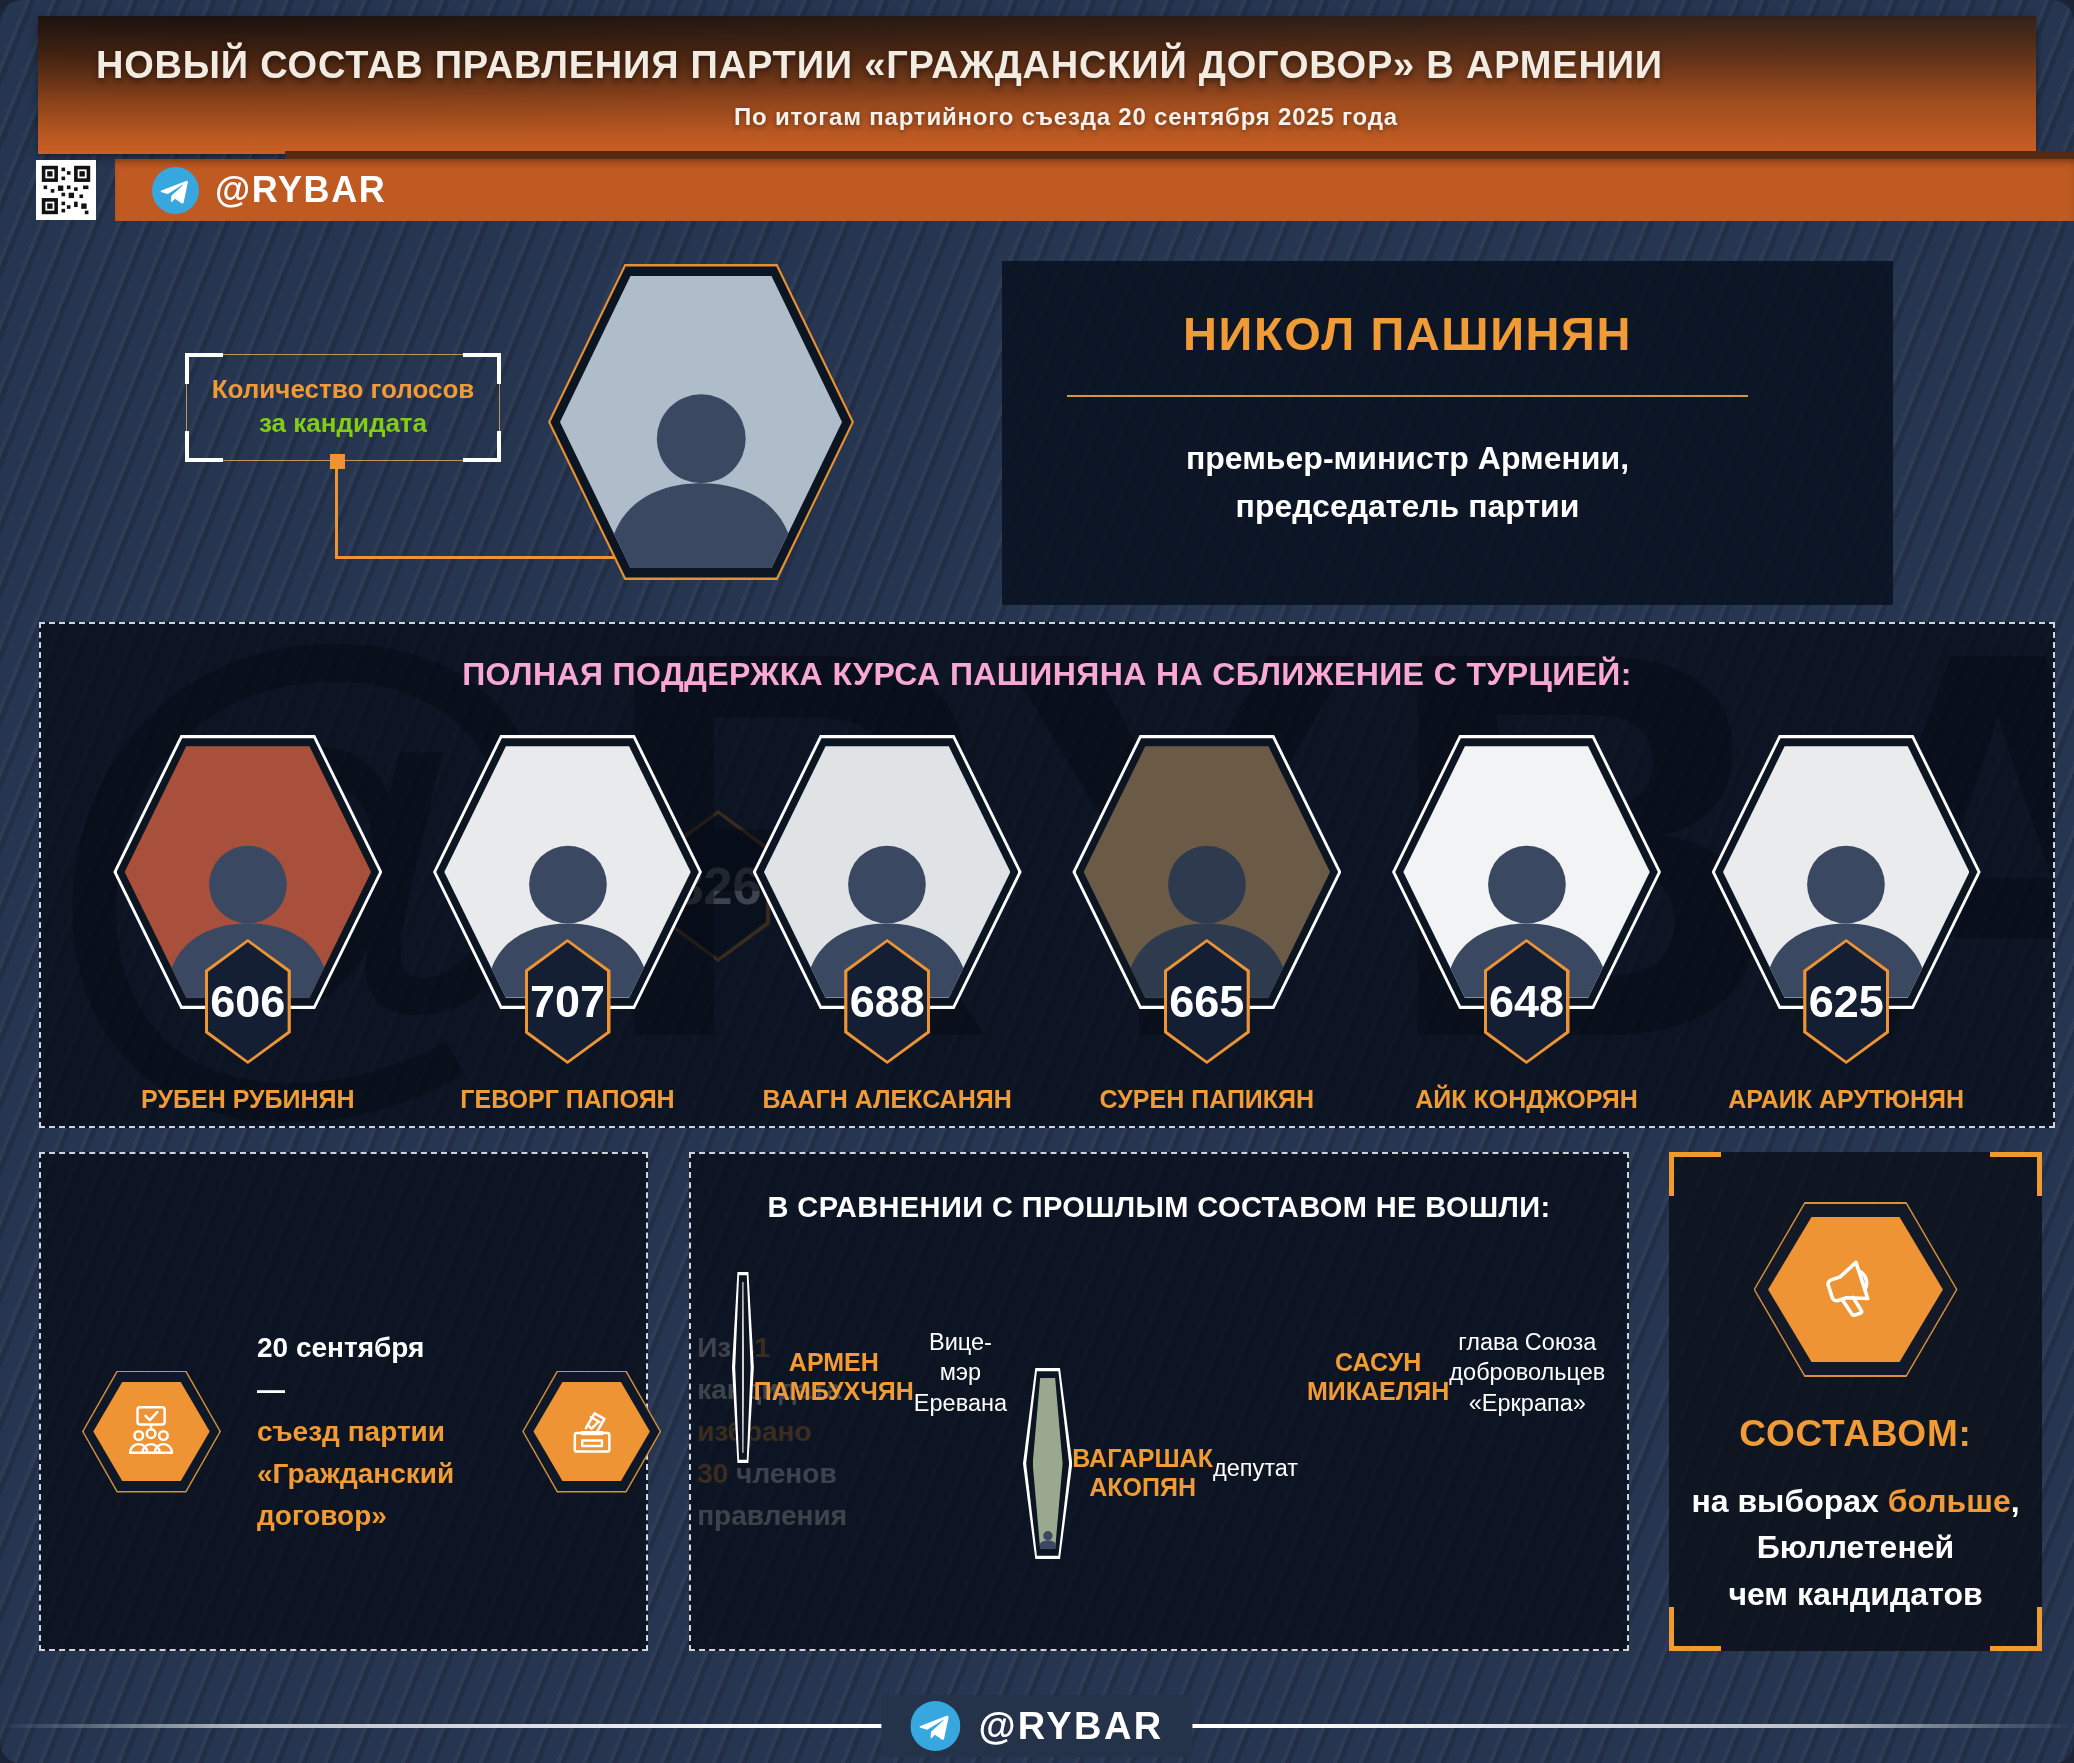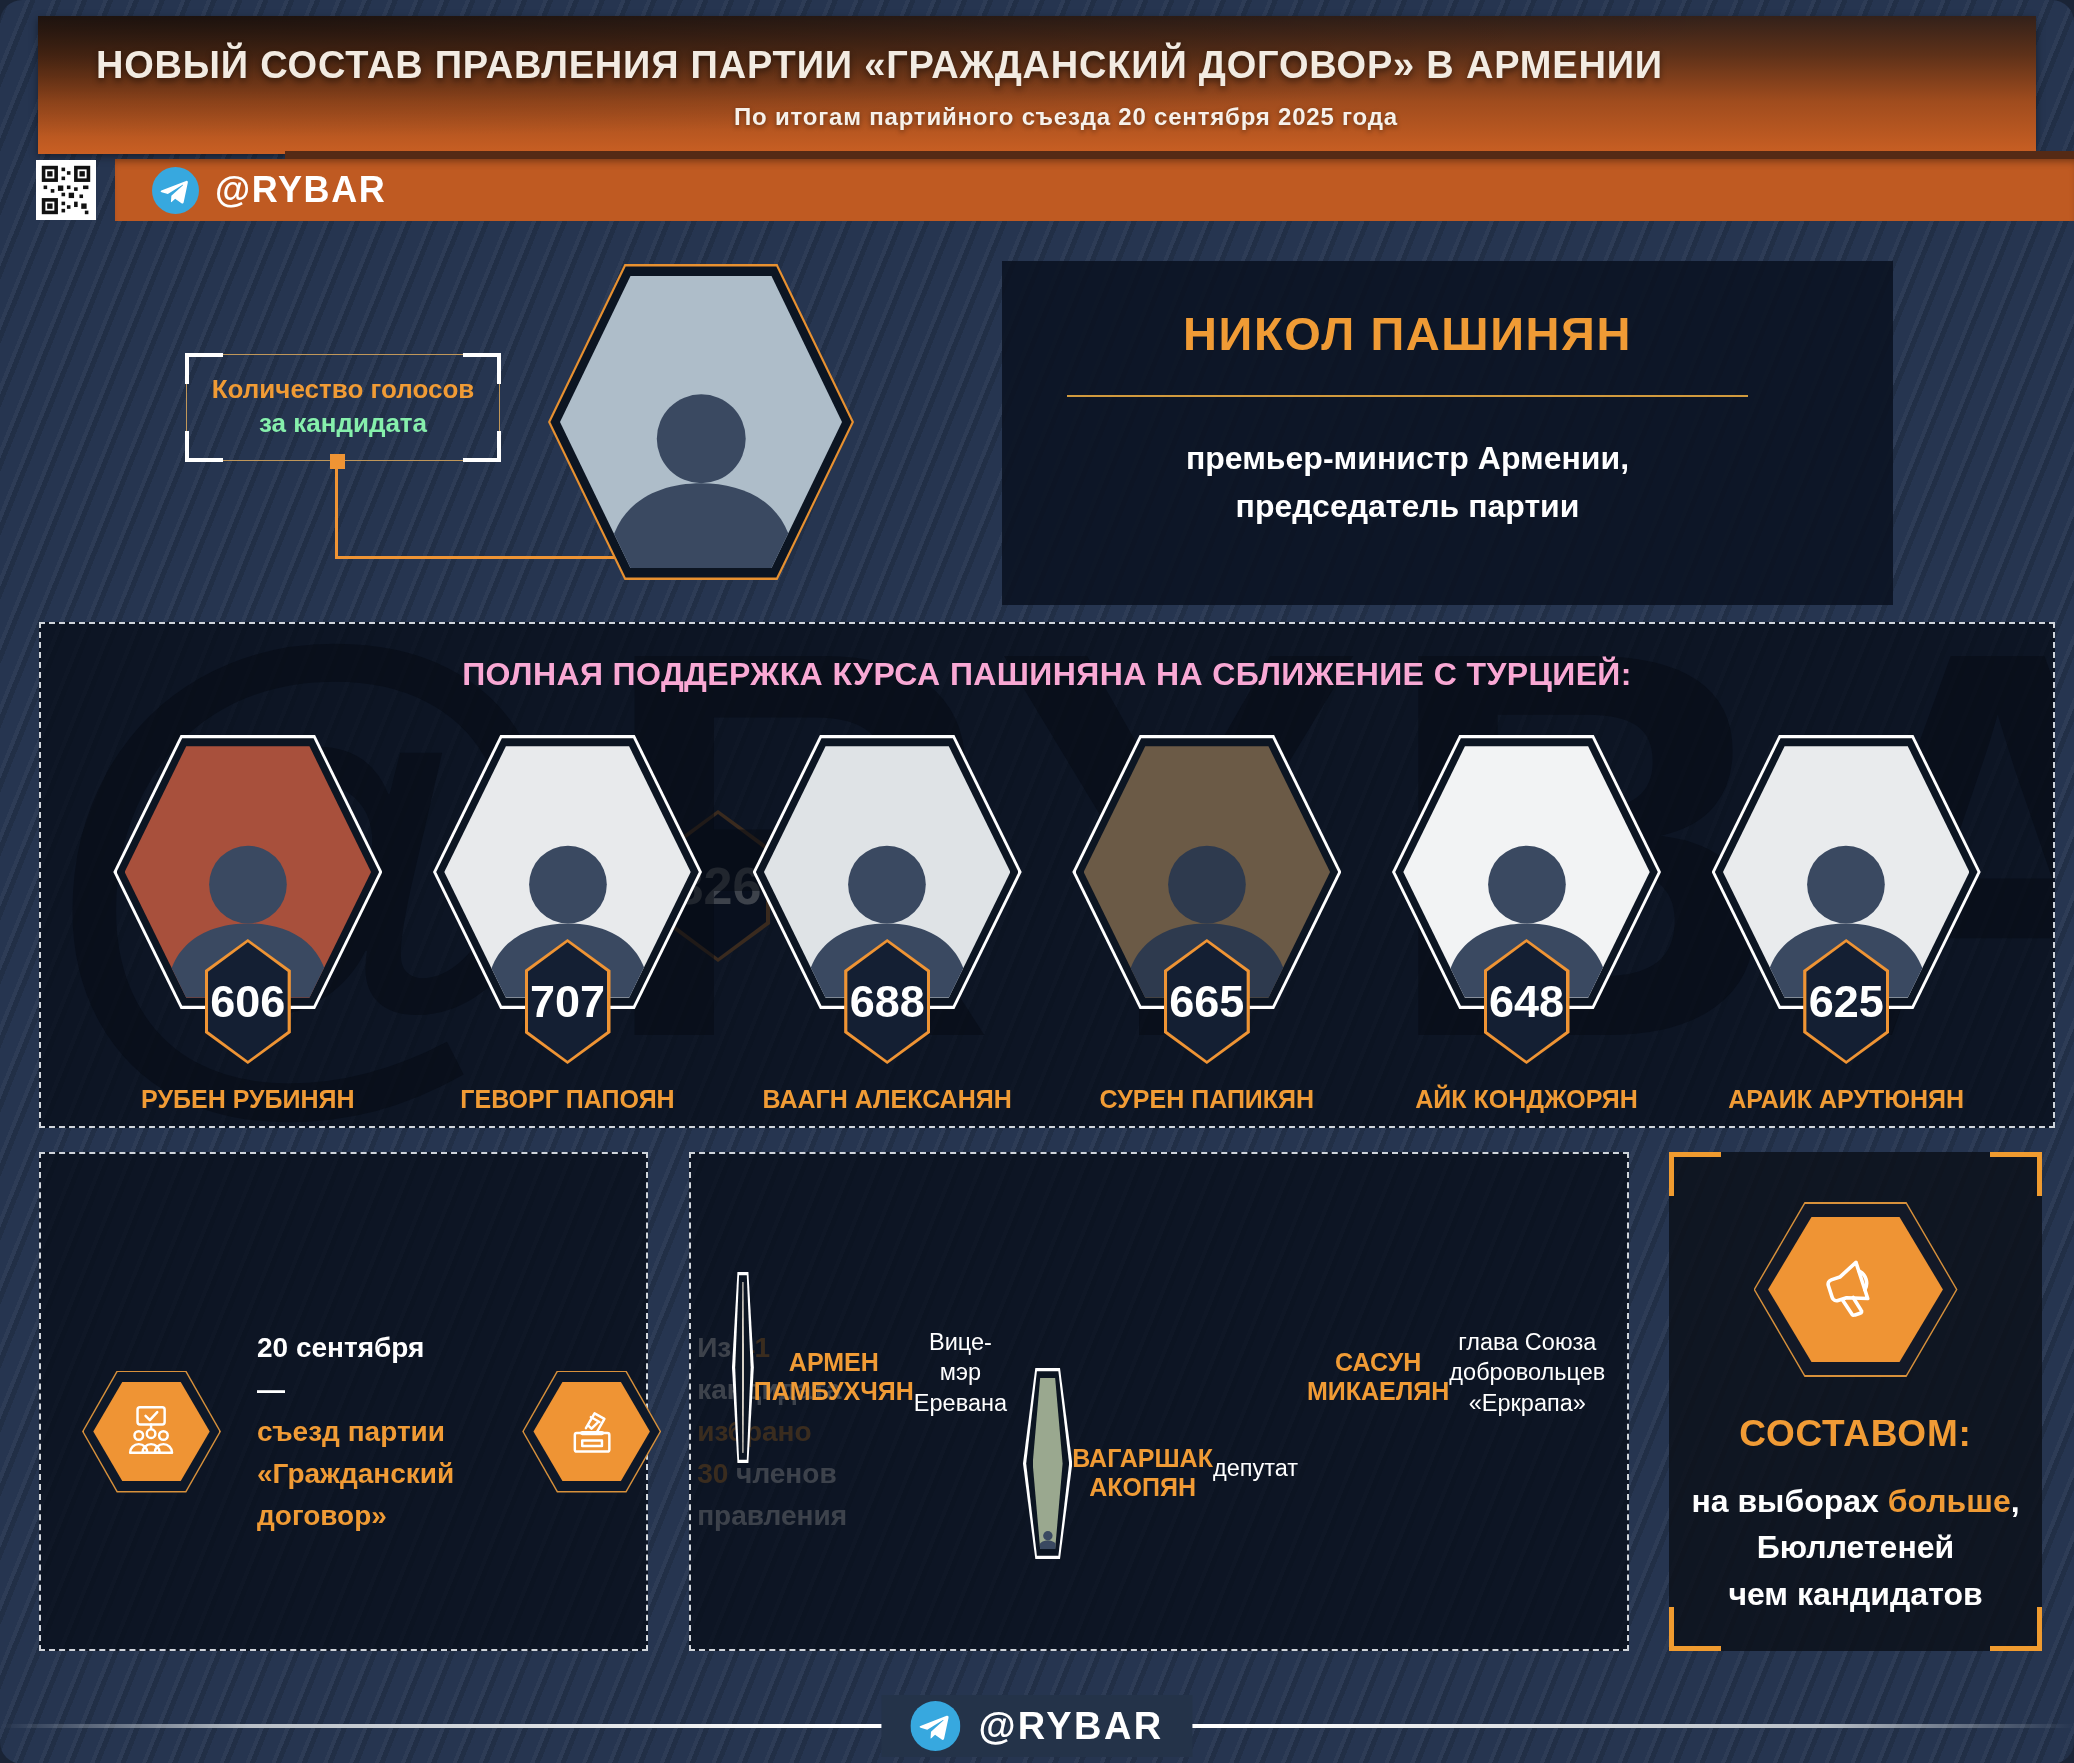--- a/index.html
+++ b/index.html
@@ -78,21 +78,21 @@
   .icon-hex .o-fill{position:absolute;clip-path:var(--hexH);background:var(--accent-deep);
     display:flex;align-items:center;justify-content:center;}
   .icon-hex svg{width:62%;height:62%;}
 
   
   .callout{
     left:186px;top:354px;width:314px;height:107px;
     border:0.8px solid #c0975a;box-sizing:border-box;text-align:center;
   }
   .callout .l1{margin-top:18.6px;font-weight:bold;font-size:26px;color:var(--accent);}
-  .callout .l2{margin-top:3.2px;font-weight:bold;font-size:26px;color:#86efac;}
+  .callout .l2{margin-top:3.2px;font-weight:bold;font-size:26px;color:#84cc16;}
   .cb{position:absolute;width:34px;height:27.5px;border:4px solid #fff;}
   .cb.tl{left:-2.4px;top:-2.4px;border-right:none;border-bottom:none;}
   .cb.tr{right:-2.4px;top:-2.4px;border-left:none;border-bottom:none;}
   .cb.bl{left:-2.4px;bottom:-2.4px;border-right:none;border-top:none;}
   .cb.br{right:-2.4px;bottom:-2.4px;border-left:none;border-top:none;}
 
   .conn-sq{left:330px;top:454px;width:14.6px;height:14.6px;background:var(--accent-deep);}
   .conn-v{left:335px;top:469px;width:3.2px;height:89px;background:var(--accent-deep);}
   .conn-h{left:335px;top:556px;width:335px;height:3.2px;background:var(--accent-deep);}
 
@@ -451,20 +451,21 @@
       </div>
       <div class="fact-text">
           <span class="rline"><span class="t-w">Из </span><span class="t-o">41</span><span class="t-w"> кандидата</span></span>
           <span class="rline"><span class="t-o">избрано 30</span><span class="t-w"> членов</span></span>
           <span class="rline"><span class="t-w">правления</span></span>
         </div>
     </div>
   </div>
 
   <div class="layer dashed-box mid-box">
+    <div class="mid-heading">В СРАВНЕНИИ С ПРОШЛЫМ СОСТАВОМ НЕ ВОШЛИ:</div>
 
     <div class="ex-col ex-1">
       <div class="photo-frame">
         <div class="f-border"></div>
         <div class="f-gap"></div>
         <div class="f-photo" style="background: rgb(216, 210, 198);">
           <svg class="avatar" viewBox="0 0 120 100" preserveAspectRatio="xMidYMax meet">
               <circle cx="60" cy="36" r="22" fill="#3A4961"></circle>
               <path d="M14 100 C14 70 36 58 60 58 C84 58 106 70 106 100 Z" fill="#3A4961"></path>
             </svg>

